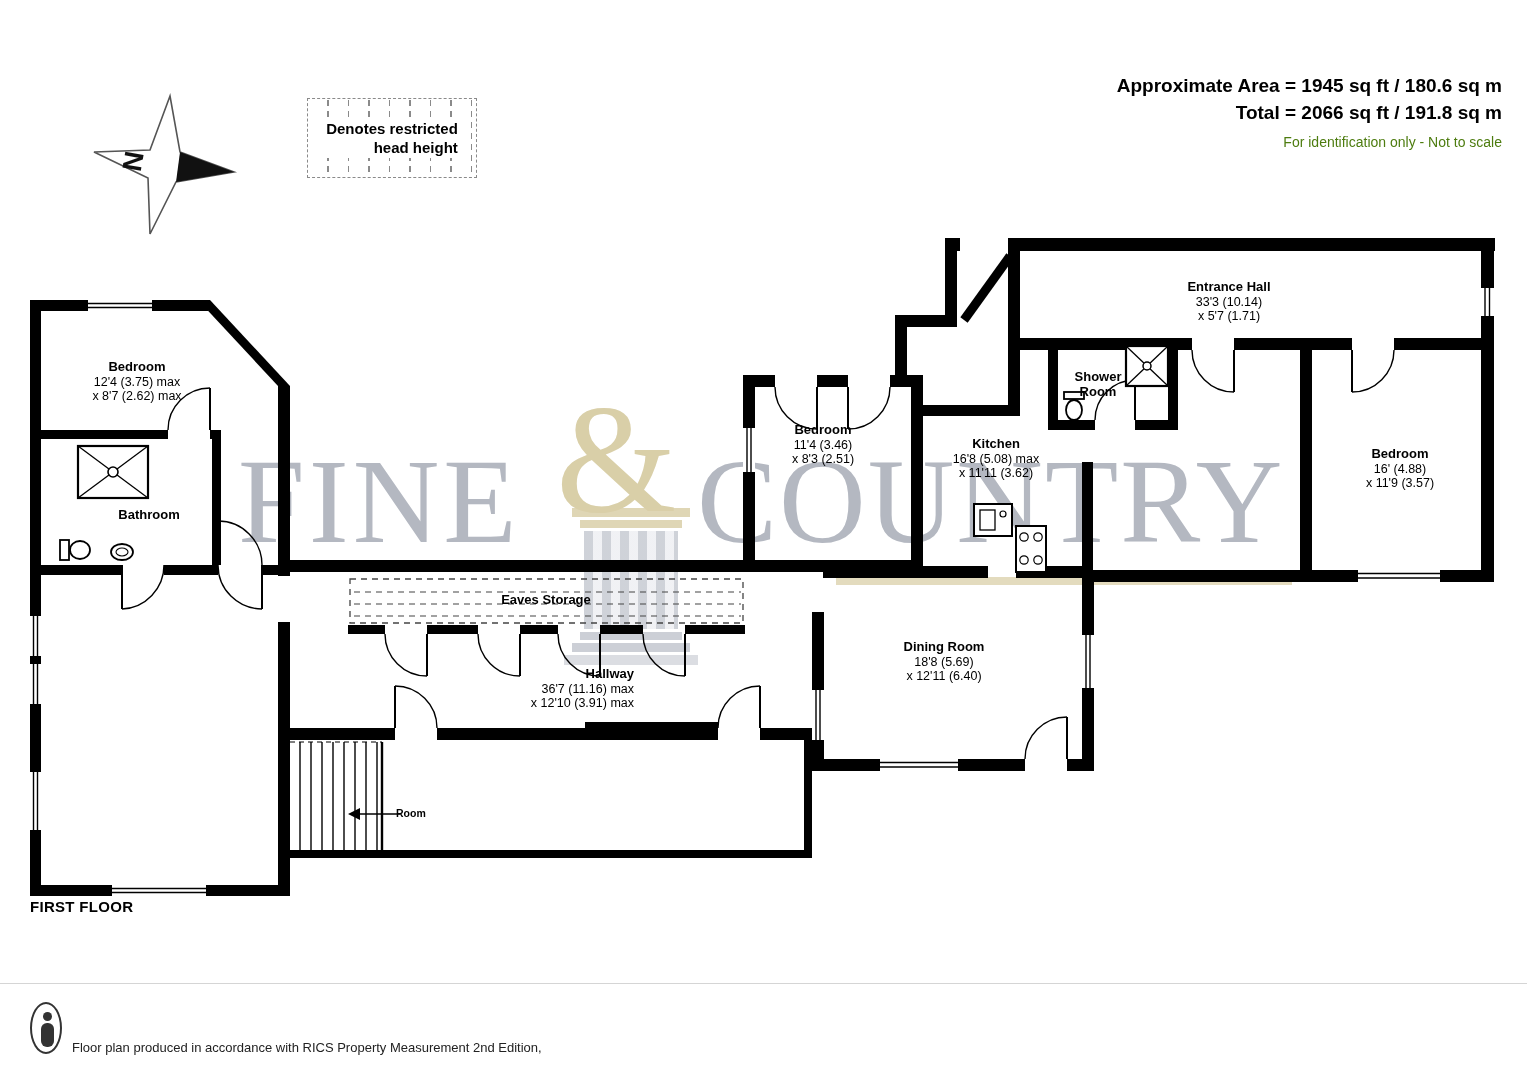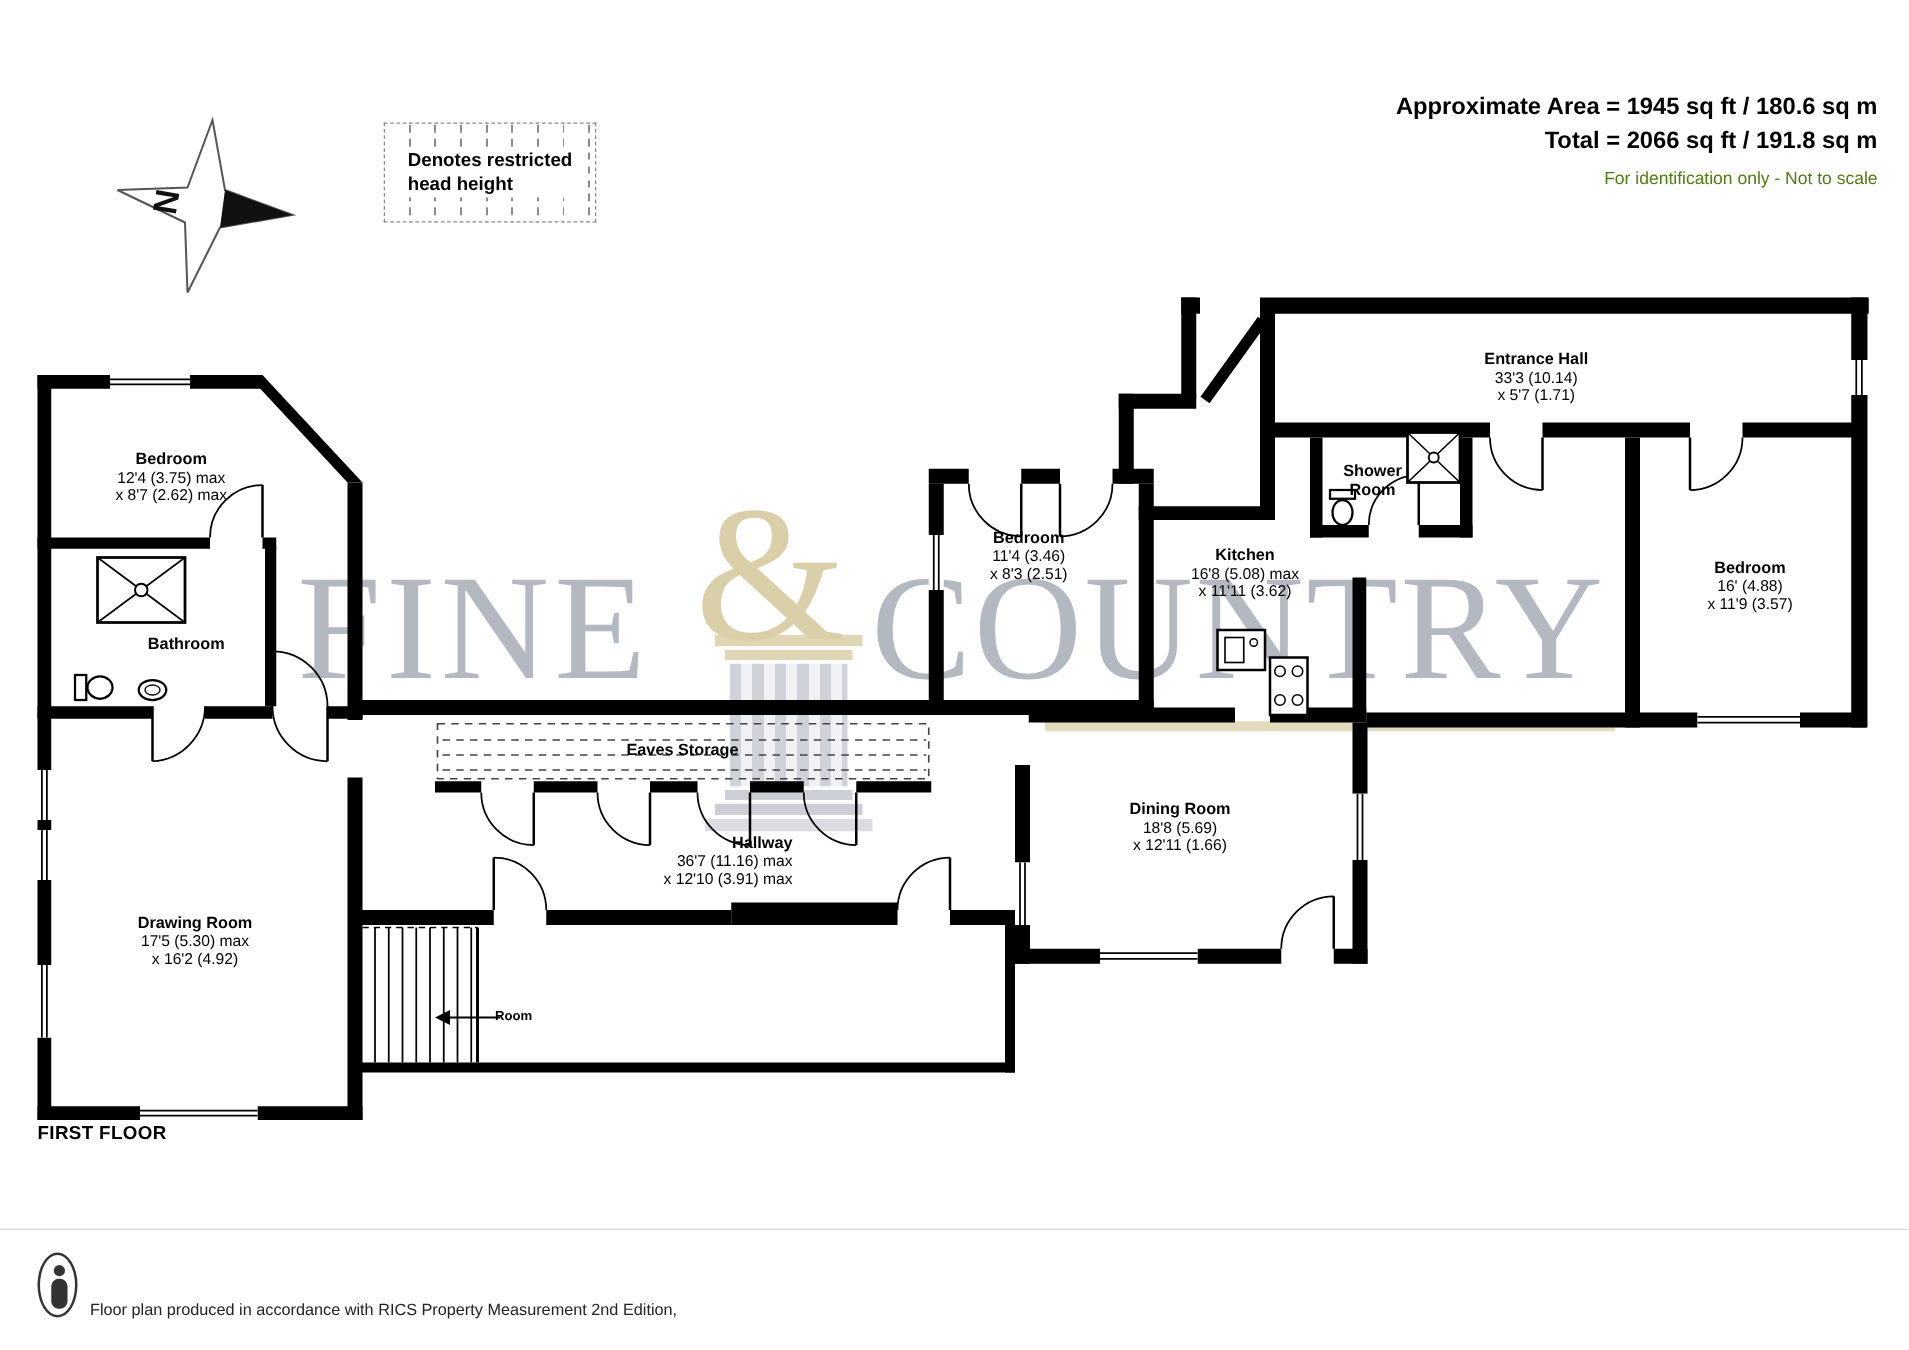--- a/index.html
+++ b/index.html
@@ -10,21 +10,21 @@
   #title{top:22px;right:25px;font-size:32px;font-weight:bold;letter-spacing:0;white-space:nowrap;}
   #areas{top:72px;right:25px;text-align:right;font-size:19px;font-weight:bold;line-height:27px;}
   #disclaimer{margin-top:3px;font-size:14px;font-weight:normal;color:#4d7c0f;}
   
   #legend{left:307px;top:98px;width:168px;height:78px;border:1.5px dashed #8a8a8a;
     background-image:
       repeating-linear-gradient(0deg,#fff 0 5px,rgba(255,255,255,0) 5px 11px),
       repeating-linear-gradient(90deg,transparent 0 19px,#8a8a8a 19px 20.5px);
     display:flex;align-items:center;justify-content:center;}
   #legend .txt{background:#fff;padding:1px 3px;font-size:15px;font-weight:bold;
-    text-align:left;line-height:19px;}
+    text-align:right;line-height:19px;}
   
   #compass-n{left:124px;top:146px;font-size:27px;font-weight:bold;
     transform:rotate(-80deg);color:#111;}
   
   .wm{color:#b4b8c1;font-family:"Liberation Serif",serif;line-height:1;user-select:none;}
   #wm-fine{left:238px;top:442px;font-size:120px;letter-spacing:4px;}
   #wm-country{left:697px;top:442px;font-size:120px;letter-spacing:2px;}
   #wm-amp{left:556px;top:382px;font-size:155px;color:#d9cfa8;}
   .wm-col{background:#d9cfa8;opacity:.85;}
   .wm-col-gray{background:#c3c7cf;opacity:.85;}
@@ -304,25 +304,20 @@
   <div class="abs" id="compass-n">N</div>
 
   <div class="room-label" style="left:52px;top:360px;">
     <div class="rn">Bedroom</div>
     <div class="rd">12'4 (3.75) max</div>
     <div class="rd">x 8'7 (2.62) max</div>
   </div>
   <div class="room-label" style="left:64px;top:508px;">
     <div class="rn">Bathroom</div>
   </div>
-  <div class="room-label" style="left:71px;top:731px;">
-    <div class="rn">Drawing Room</div>
-    <div class="rd">17'5 (5.30) max</div>
-    <div class="rd">x 16'2 (4.92)</div>
-  </div>
   <div class="room-label" style="left:461px;top:593px;">
     <div class="rn">Eaves Storage</div>
   </div>
   <div class="room-label" style="left:464px;top:667px;text-align:right;">
     <div class="rn">Hallway</div>
     <div class="rd">36'7 (11.16) max</div>
     <div class="rd">x 12'10 (3.91) max</div>
   </div>
   <div class="abs" id="lbl-down">Room</div>
   <div class="room-label" style="left:738px;top:423px;">
@@ -345,21 +340,21 @@
     <div class="rd">x 5'7 (1.71)</div>
   </div>
   <div class="room-label" style="left:1315px;top:447px;">
     <div class="rn">Bedroom</div>
     <div class="rd">16' (4.88)</div>
     <div class="rd">x 11'9 (3.57)</div>
   </div>
   <div class="room-label" style="left:859px;top:640px;">
     <div class="rn">Dining Room</div>
     <div class="rd">18'8 (5.69)</div>
-    <div class="rd">x 12'11 (1.66)</div>
+    <div class="rd">x 12'11 (6.40)</div>
   </div>
 
   <div class="abs" id="first-floor">FIRST FLOOR</div>
 
   <div class="abs" id="footer-rule"></div>
   <div class="abs" id="niche-oval"></div>
   <div class="abs" id="niche-head"></div>
   <div class="abs" id="niche-body"></div>
   <div class="abs" id="footer-text">
     <div>Floor plan produced in accordance with RICS Property Measurement 2nd Edition,</div>

